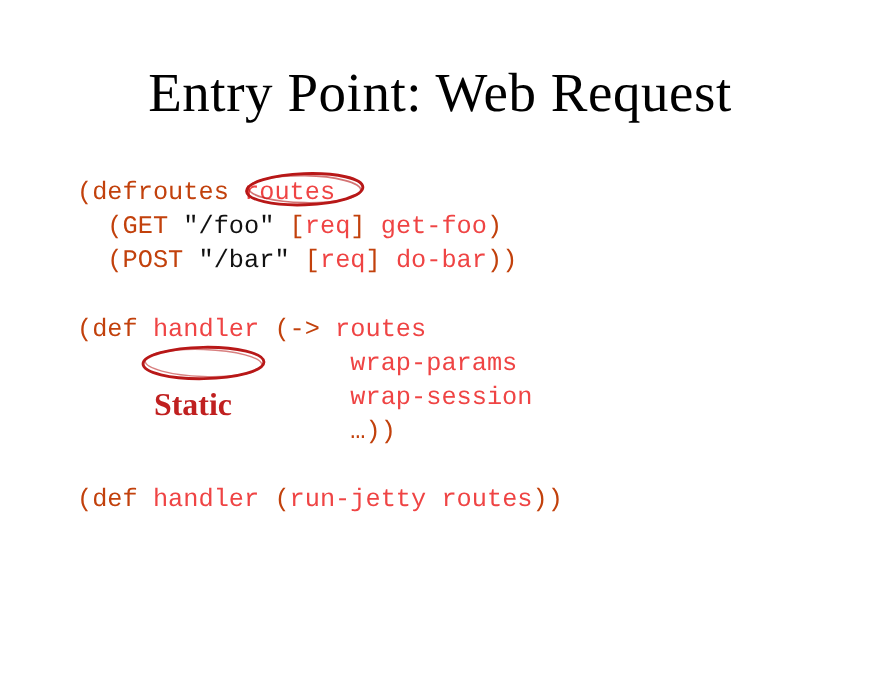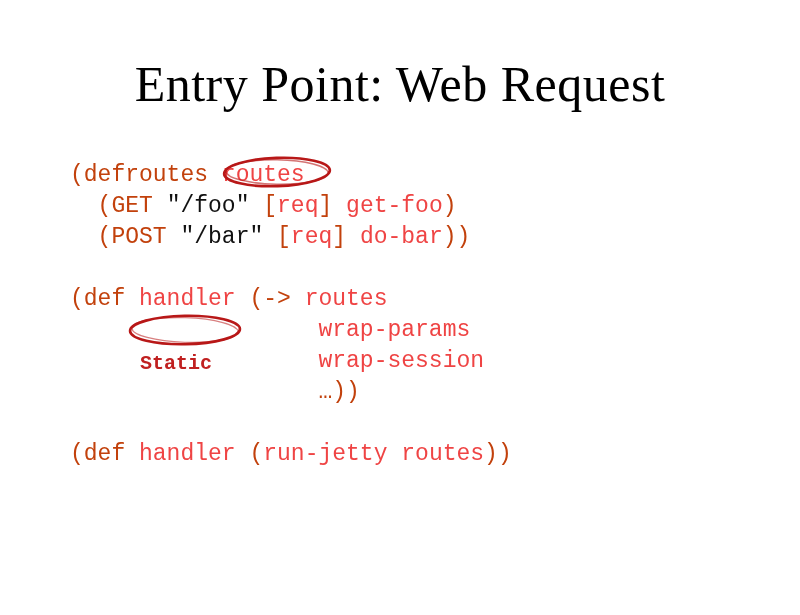--- a/index.html
+++ b/index.html
@@ -51,22 +51,22 @@
     .circle-handler {
       top: 312px;
       left: 124px;
       width: 122px;
       height: 36px;
     }
     .static-label {
       position: absolute;
       top: 352px;
       left: 140px;
-      font-family: Liberation Mono, monospace;
-      font-size: 20px;
+      font-family: Liberation Serif, serif;
+      font-size: 29px;
       color: #c02020;
       font-weight: 600;
     }
   </style>
 </head>
 <body>
 
 <h1 class="title">Entry Point: Web Request</h1>
 
 <div class="code-block"><span class="tok-default">(defroutes </span><span class="tok-keyword">routes</span>

